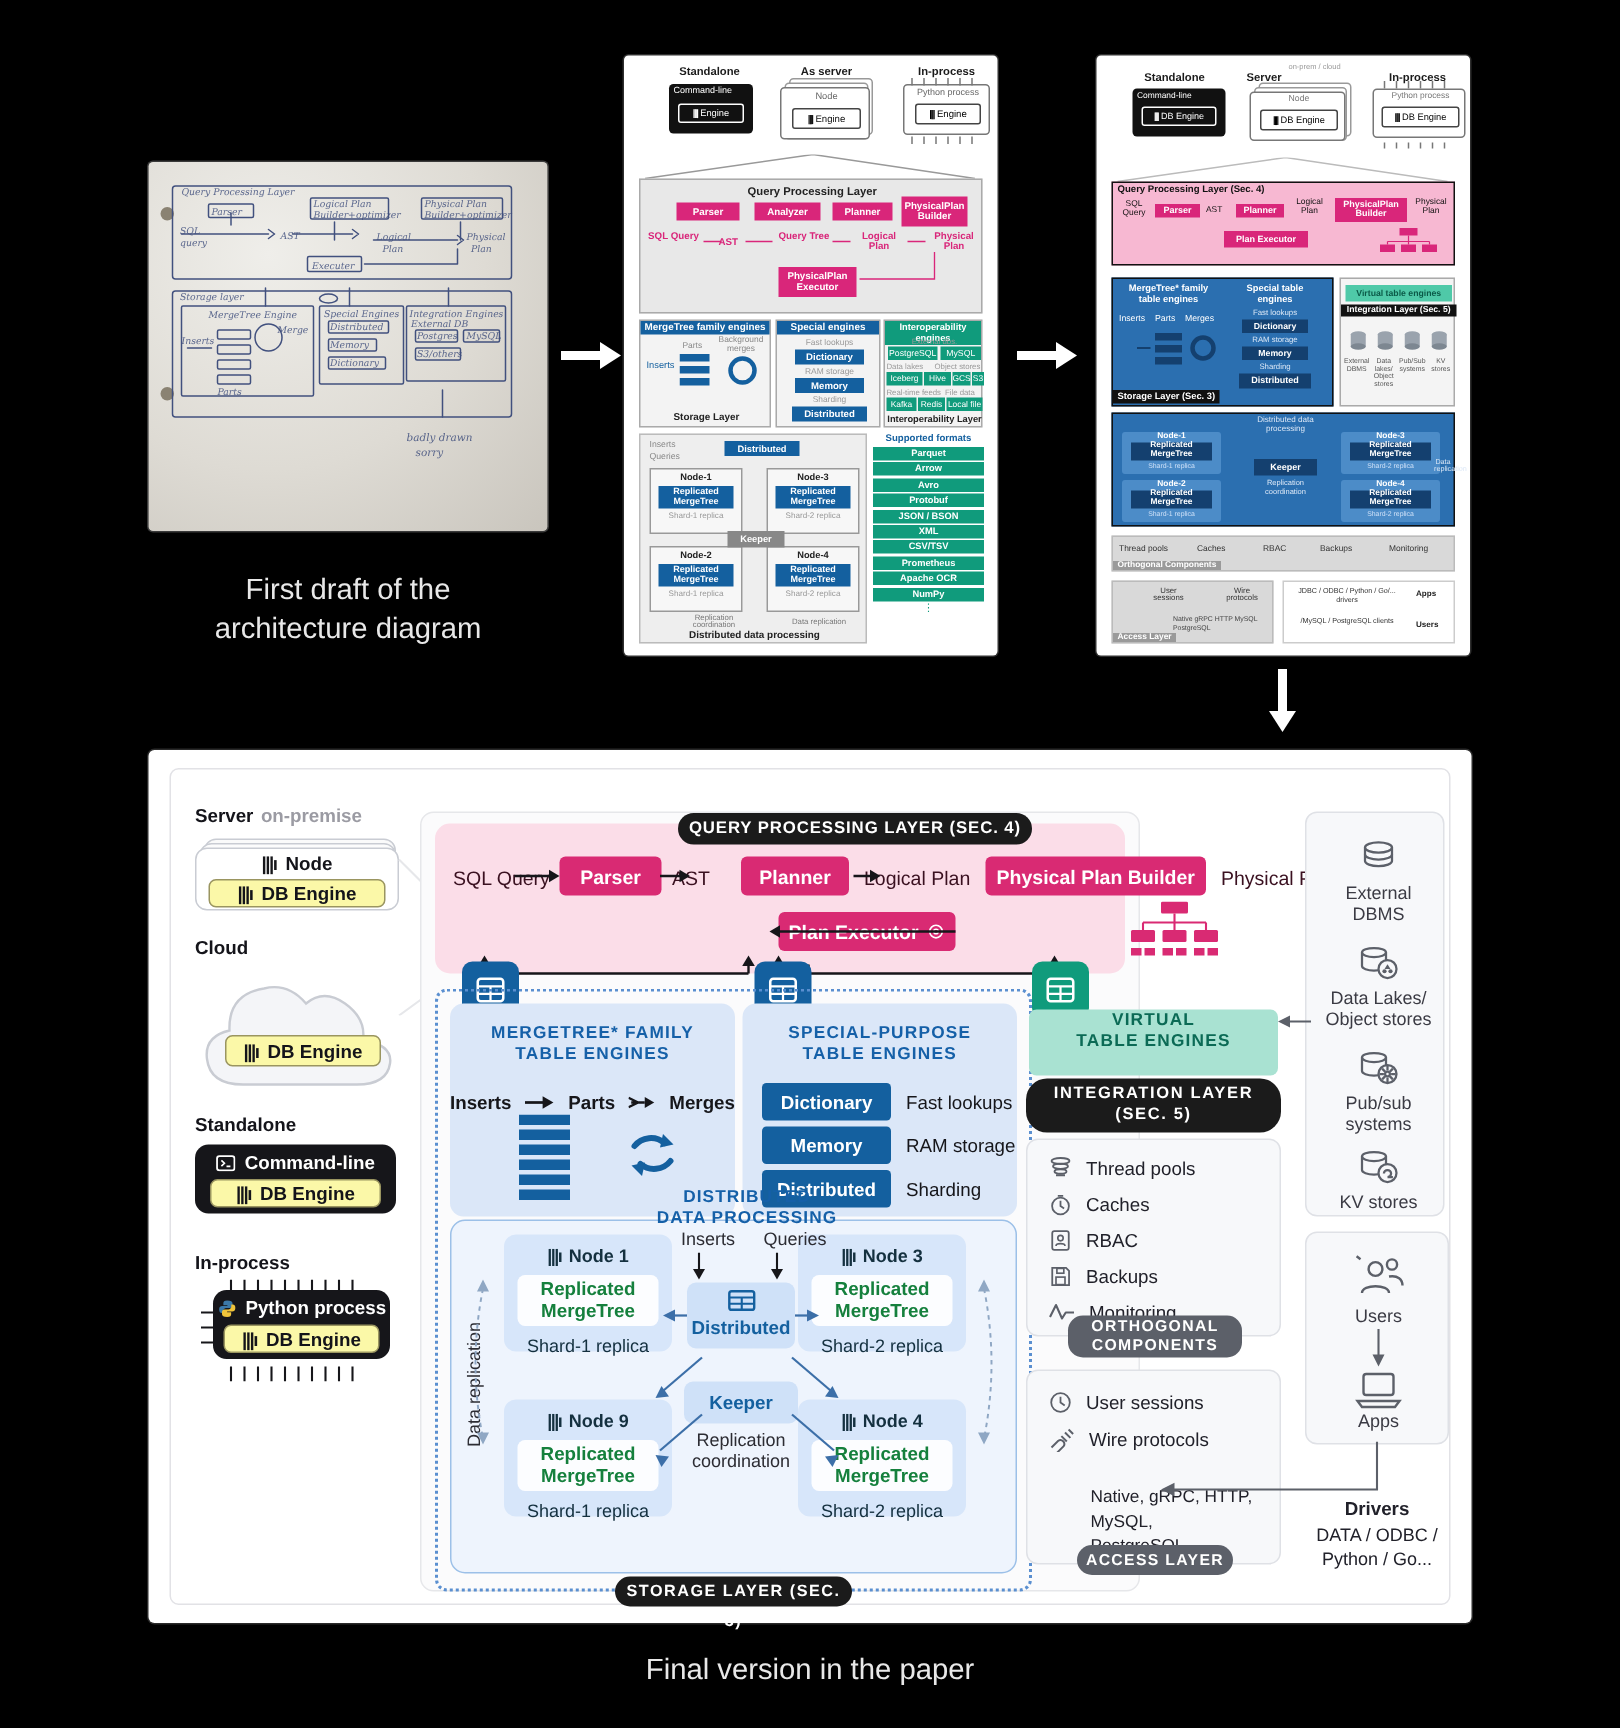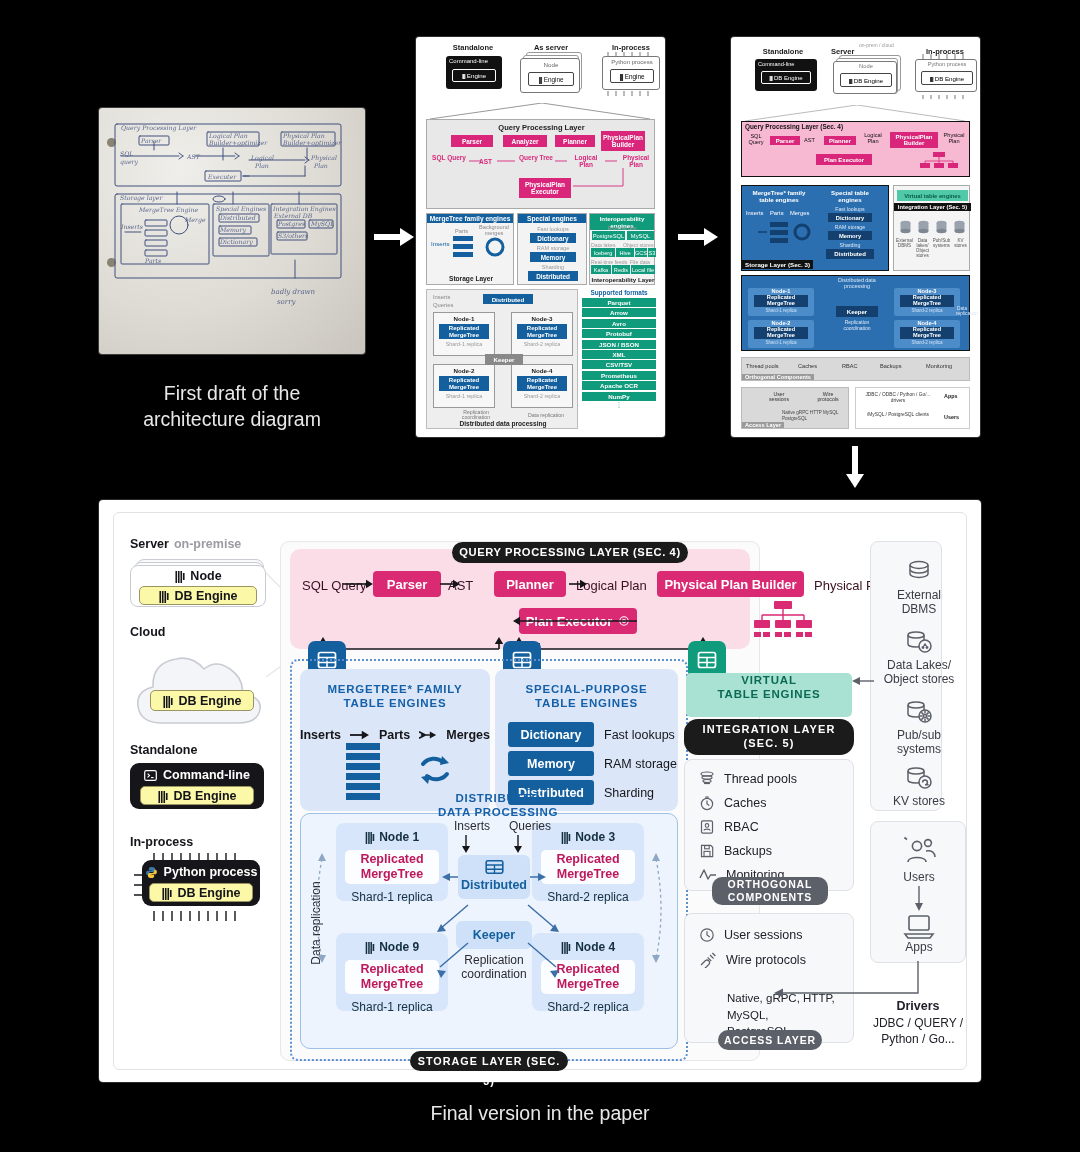--- a/index.html
+++ b/index.html
@@ -85,21 +85,21 @@
   .icon-sq.teal { background:#109b7c; }
 
   .grp-teal { background:#a9e2d2; border-radius:5px; }
   .grp-teal .t { color:#0b6a55; font-weight:bold; font-size:11.5px; letter-spacing:.8px;
                  text-align:center; line-height:1.25; }
 
   .ddp { border:1.4px solid #9cc0e8; border-radius:10px; background:#eef4fd; }
   .nodebox { background:#d7e6fa; border-radius:8px; }
   .nodebox .nm { font-size:12px; font-weight:bold; color:#14303f;
                  display:flex; align-items:center; justify-content:center; gap:5px; }
-  .repl { background:#fcfdff; border-radius:5px; color:#be185d;
+  .repl { background:#fcfdff; border-radius:5px; color:#15803d;
           font-size:12.5px; font-weight:bold; text-align:center; line-height:1.2;
           display:flex; align-items:center; justify-content:center; }
   .shard { font-size:12px; color:#14303f; text-align:center; }
   .distbox { background:#cfe1f8; border-radius:6px; color:#14609f;
              font-size:12.5px; font-weight:bold; text-align:center; }
   .keeper { background:#cfe1f8; border-radius:6px; color:#14609f;
             font-size:12.5px; font-weight:bold;
             display:flex; align-items:center; justify-content:center; }
   .smalltxt { font-size:12px; color:#2c2c33; text-align:center; line-height:1.2; }
 
@@ -933,21 +933,21 @@
             <path d="M13.4 1 l3 3"></path>
           </g>
         </svg>
         <span>Wire protocols</span>
       </div>
       <div class="abs" style="left:10px; top:76px; width:152px; font-size:11.5px; color:#21212a; line-height:1.45; white-space:pre-line;margin-left:32px;">Native, gRPC, HTTP, MySQL,
 PostgreSQL</div>
     </div>
     <div class="abs tag-grey" style="left:604px; top:517px; width:104px; height:20px; display:flex; align-items:center; justify-content:center;">ACCESS LAYER</div>
 
-    <div class="abs plate" style="left:756px; top:28px; width:72px; height:270px;">
+    <div class="abs plate" style="left:756px; top:28px; width:93px; height:270px;">
       <div class="abs" style="left:0; top:18px; width:96px;">
         <svg style="display:block; margin:0 auto;" width="28" height="24" viewBox="0 0 28 24">
           <g fill="none" stroke="#5c6069" stroke-width="1.5">
             <ellipse cx="14" cy="5" rx="9" ry="3.4"></ellipse>
                 <path d="M5 5v9a9 3.4 0 0 0 18 0V5"></path>
                 <path d="M5 9.6a9 3.4 0 0 0 18 0"></path>
           </g>
         </svg>
         <div class="ext-item" style="margin-top:4px; white-space:pre-line;">External
 DBMS</div>
@@ -1017,21 +1017,21 @@
         <g fill="none" stroke="#5c6069" stroke-width="1.6">
           <rect x="6" y="2" width="20" height="14" rx="1.8"></rect>
           <path d="M2 20h28l-3 4H5z"></path>
         </g>
       </svg>
       <div class="abs ext-item" style="left:0; top:118px; width:96px;">Apps</div>
     </div>
 
     <div class="abs drv" style="left:752px; top:485px; width:104px;">
       <b>Drivers</b>
-      <div style="white-space:pre-line;">JDBC / QUERY /
+      <div style="white-space:pre-line;">DATA / ODBC /
 Python / Go...</div>
     </div>
     <svg class="abs" style="left:648px; top:448px;" width="160" height="44">
       <path d="M156 0 v32 h-136" stroke="#5c6069" stroke-width="1.4" fill="none"></path>
       <path d="M12 32 l9 -4.5 v9 z" fill="#5c6069"></path>
     </svg>
 
    </div>
   </div>
 

